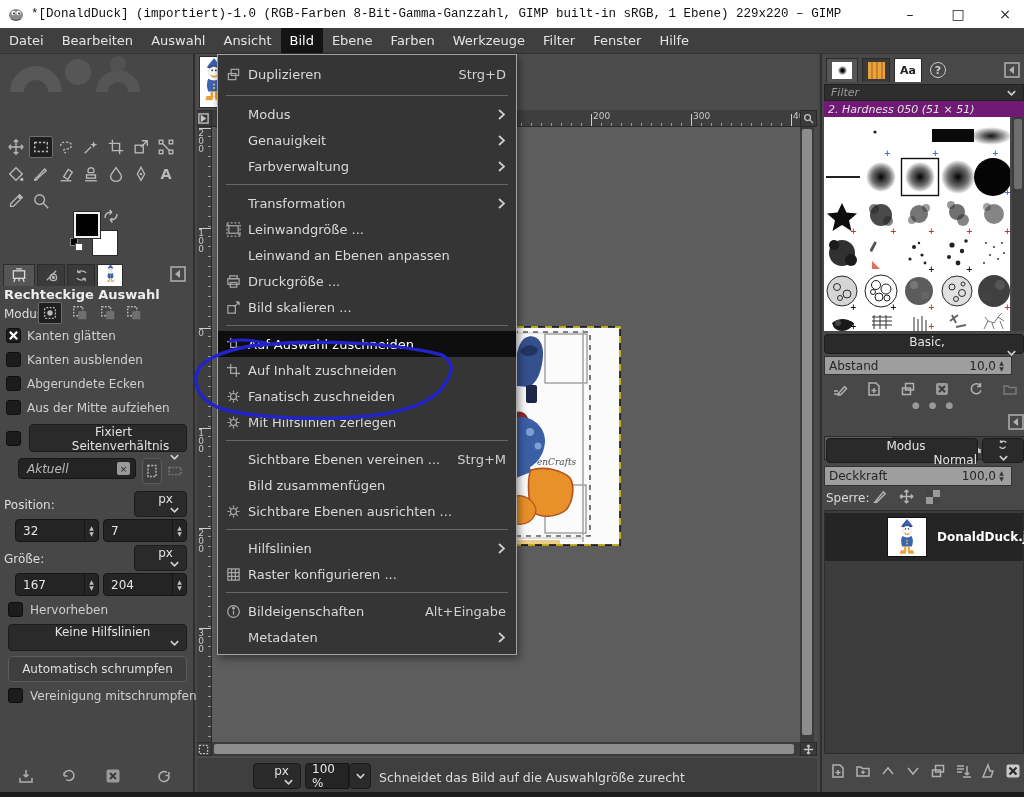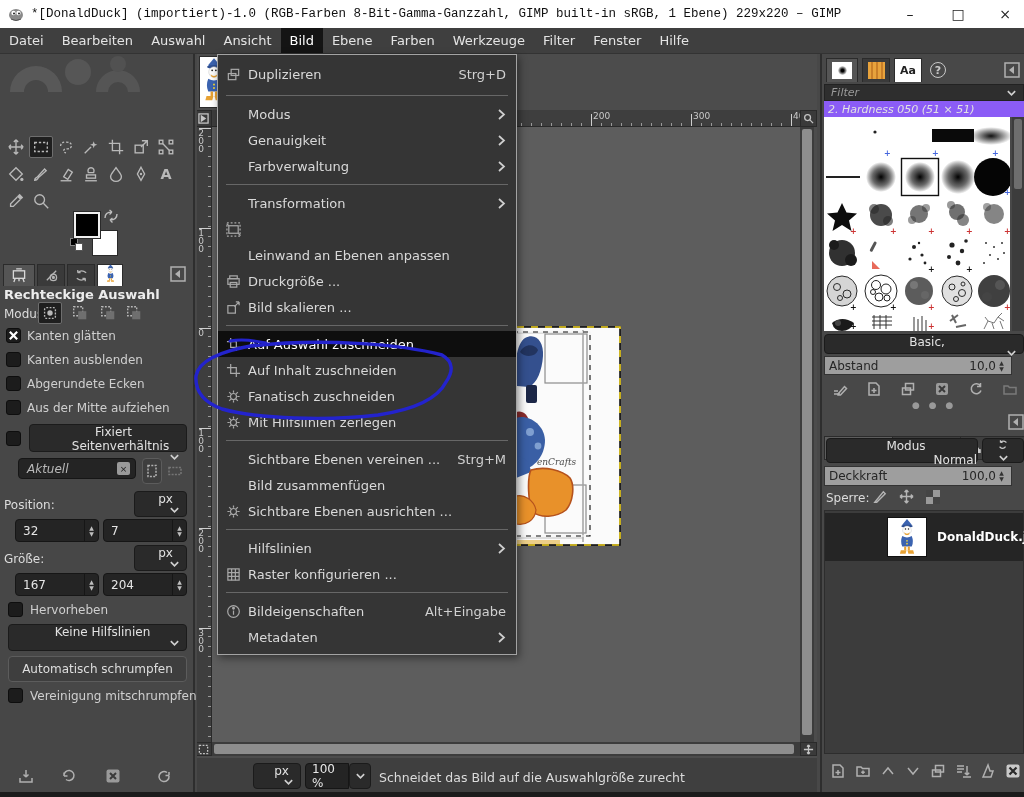--- a/index.html
+++ b/index.html
@@ -596,21 +596,21 @@
     </div>
 
     <div class="abs" style="left:2px;top:30px;width:200px;height:17px;background:#2e2e2e;border:1px solid #222;display:flex;align-items:center;padding:0 6px">
       <span style="font-style:italic;color:#9a9a9a;font-size:11px">Filter</span>
       <span class="chev" style="margin-left:auto">
           <svg viewBox="0 0 12 8">
             <path d="M2 2 L6 6 L10 2"></path>
           </svg>
         </span>
     </div>
-    <div class="abs" style="left:2px;top:47px;width:200px;height:16px;background:#8b5cf6;display:flex;align-items:center;padding:0 4px">
+    <div class="abs" style="left:2px;top:47px;width:200px;height:16px;background:#701a75;display:flex;align-items:center;padding:0 4px">
       <span style="font-style:italic;color:#e2e2e2;font-size:11px">2. Hardness 050 (51 × 51)</span>
     </div>
 
     <div class="abs" style="left:2px;top:63px;width:186px;height:214px;background:#fff;overflow:hidden">
       <svg width="186" height="214" viewBox="0 0 186 214">
         <defs>
           <radialGradient id="soft">
               <stop offset="0%" stop-color="#000"></stop>
               <stop offset="55%" stop-color="#333" stop-opacity=".75"></stop>
               <stop offset="100%" stop-color="#000" stop-opacity="0"></stop>
@@ -1002,20 +1002,21 @@
         </span>
       </div>
       <div class="mi">
         <span class="ic">
           <svg viewBox="0 0 16 16">
             <rect x="3" y="4" width="10" height="8"></rect>
             <path d="M13 12 L15.5 14.5 M3 4 L.8 1.8"></path>
             <rect x="1" y="1" width="14" height="14" stroke-dasharray="2 2"></rect>
           </svg>
         </span>
+        <span class="lab">Leinwandgröße ...</span>
         <span></span>
       </div>
       <div class="mi">
         <span class="ic"></span>
         <span class="lab">Leinwand an Ebenen anpassen</span>
         <span></span>
       </div>
       <div class="mi">
         <span class="ic">
           <svg viewBox="0 0 16 16">

